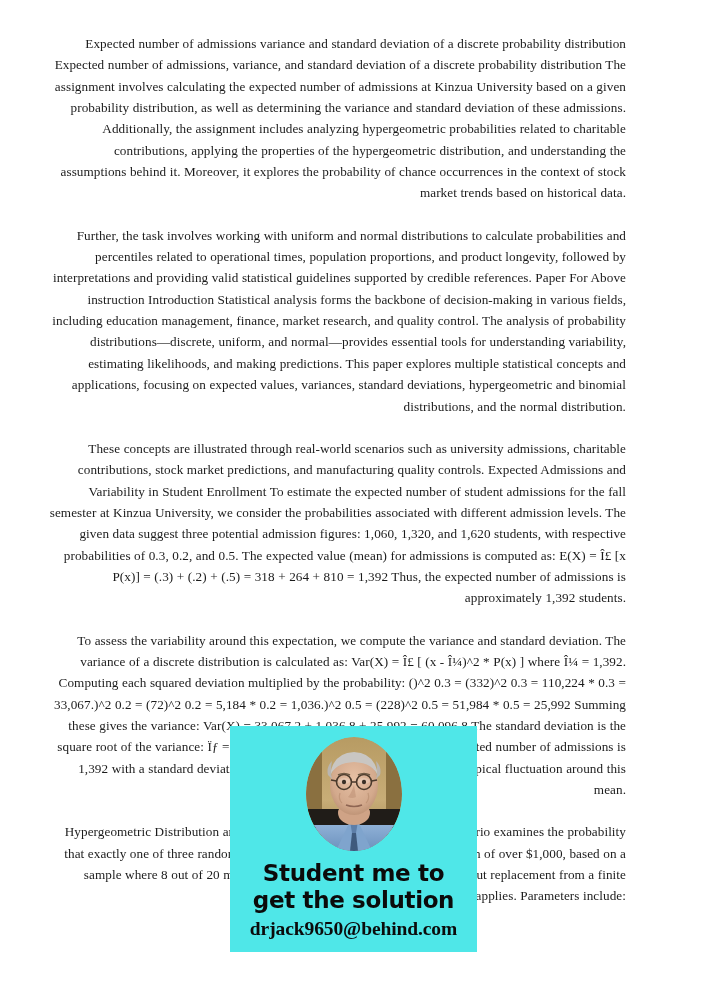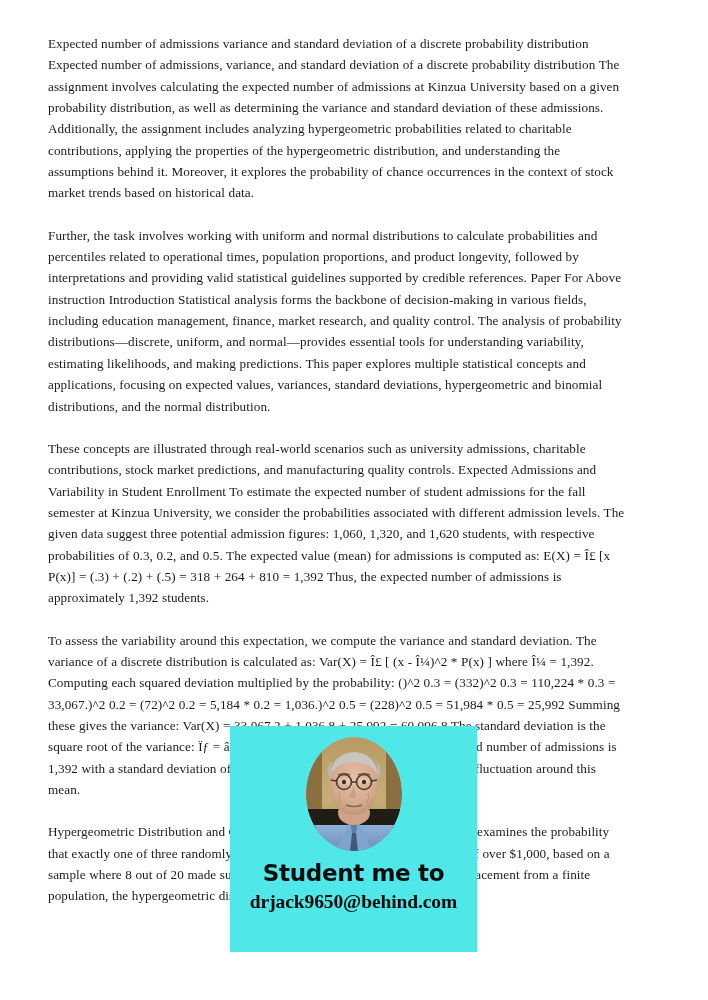--- a/index.html
+++ b/index.html
@@ -28,21 +28,21 @@
     position: absolute;
     left: 48px;
     top: 33px;
     width: 578px;
   }
 
   .para {
     margin: 0 0 21px 0;
     font-size: 13.2px;
     line-height: 21.35px;
-    text-align: left;
+    text-align: right;
     color: #1b1b1b;
     letter-spacing: 0.005em;
     word-spacing: 0.01em;
   }
   .para:last-child { margin-bottom: 0; }
 
   
   #contact-overlay {
     position: absolute;
     left: 230px;
@@ -157,19 +157,20 @@
           <path d="M48 48 Q45 57 42 60 Q46 62 50 60" fill="#c2957a" opacity="0.65"></path>
           <path d="M40 68 Q48 71 56 68" stroke="#8e6552" stroke-width="1.7" fill="none"></path>
           <path d="M34 56 Q32 62 36 66" stroke="#b98e71" stroke-width="1.2" fill="none" opacity="0.7"></path>
           <path d="M62 56 Q64 62 60 66" stroke="#b98e71" stroke-width="1.2" fill="none" opacity="0.7"></path>
         </g>
       </svg>
     </div>
 
     <div id="contact-headline">
       <span class="hl-line">Student me to</span>
+      <span class="hl-line">get the solution</span>
     </div>
 
     <div id="contact-email">drjack9650@behind.com</div>
 
   </div>
 
 </div>
 
 </body></html>

